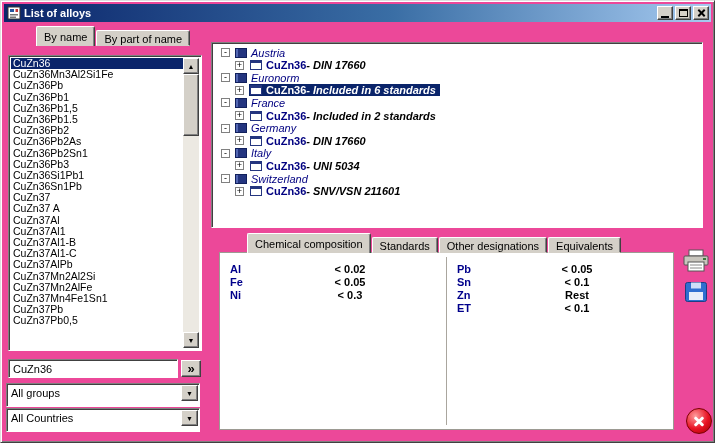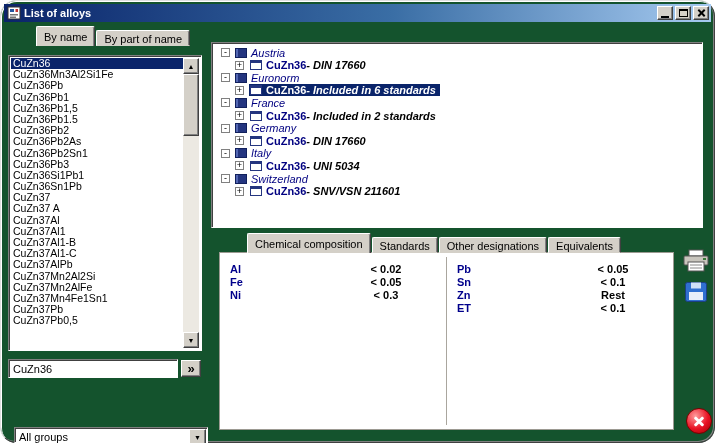--- a/index.html
+++ b/index.html
@@ -1,23 +1,23 @@
 <!DOCTYPE html>
 <html><head>
 <meta charset="utf-8">
 <style>
   * { margin:0; padding:0; box-sizing:border-box; }
   html,body { width:715px; height:443px; overflow:hidden; }
   body { font-family:"Liberation Sans",sans-serif; font-size:11px; color:#000; }
 
   .window { position:absolute; left:0; top:0; width:715px; height:443px;
-    background:#14532d;
+    background:#ec4899;
     border-top:1px solid #dfdfdf; border-left:1px solid #dfdfdf;
     border-right:1px solid #404040; border-bottom:1px solid #404040;
-    box-shadow: inset 1px 1px 0 #ffffff, inset -1px -1px 0 #808080; border-radius: 16px; }
+    box-shadow: inset 1px 1px 0 #ffffff, inset -1px -1px 0 #808080; }
 
   .raised { background:#d4d0c8; border:1px solid; border-color:#ffffff #404040 #404040 #ffffff;
     box-shadow: inset -1px -1px 0 #808080; }
   .sunken { border:1px solid; border-color:#808080 #ffffff #ffffff #808080;
     box-shadow: inset 1px 1px 0 #404040; }
 
   
   .titlebar { position:absolute; left:3px; top:3px; width:707px; height:18px;
     background:linear-gradient(90deg,#0a246a 0%,#3a6ea5 55%,#a6caf0 100%);
     display:flex; align-items:center; padding:0 2px; }
@@ -55,21 +55,21 @@
     display:flex; align-items:center; justify-content:center; color:#000; cursor:default; }
   .sb-btn.up { top:0; } .sb-btn.down { bottom:0; }
   .sb-thumb { position:absolute; left:0; top:16px; width:16px; height:62px; }
 
   
   .field { position:absolute; left:7px; top:358px; width:170px; height:19px; background:#fff;
     font-family:"Liberation Sans",sans-serif; font-size:11px; padding:1px 4px; outline:none; }
   .go-btn { position:absolute; left:180px; top:359px; width:20px; height:17px;
     font-weight:bold; font-size:13px; line-height:12px; text-align:center; cursor:default;
     font-family:"Liberation Sans",sans-serif; }
-  .combo { position:absolute; left:13px; width:194px; height:16px; background:#fff; cursor:default;margin-top:44px; }
+  .combo { position:absolute; left:5px; width:194px; height:24px; background:#fff; cursor:default; }
   #groups-combo { top:382px; } #countries-combo { top:407px; }
   .combo-text { position:absolute; left:4px; top:3px; white-space:nowrap; }
   .combo-btn { position:absolute; right:1px; top:1px; width:17px; height:16px; font-size:7px;
     display:flex; align-items:center; justify-content:center; }
 
   
   .treepanel { position:absolute; left:210px; top:41px; width:492px; height:186px; background:#fff; }
   #tree-rows { position:absolute; left:2px; top:2px; right:2px; bottom:2px; overflow:hidden; }
   .trow { position:absolute; left:0; width:100%; height:13px; display:flex; align-items:center; cursor:default; }
   .trow.country { padding-left:7px; }
@@ -86,21 +86,21 @@
   .alabel .std { color:#000;font-style:italic; }
   .alabel.hl { background:#0a246a; }
   .alabel.hl .nm, .alabel.hl .std { color:#fff; }
 
   
   .comp { position:absolute; left:218px; top:251px; width:455px; height:178px;
     background:#fff; border:1px solid #9c9a92; }
   .comp-col { position:absolute; top:10px; bottom:6px; width:226px; }
   #comp-col-0 { left:0; } #comp-col-1 { left:227px; }
   .comp-divider { position:absolute; left:226px; top:4px; bottom:4px; width:1px; background:#aaa69e; }
-  .comp-row { display:flex; height:13px; line-height:13px; font-weight:bold; padding:0 0 0 10px;justify-content:space-between; }
+  .comp-row { display:flex; height:13px; line-height:13px; font-weight:bold; padding:0 0 0 10px; }
   .elem { width:60px; color:#00008b; }
   .val { width:120px; text-align:center; color:#000; }
 
   
   .side-btn { position:absolute; background:transparent; border:none; cursor:default; }
   #print-btn { left:680px; top:248px; width:30px; height:26px; }
   #book-btn { left:683px; top:280px; width:24px; height:22px; }
   #exit-btn { left:685px; top:407px; width:26px; height:26px; border-radius:50%;
     background:radial-gradient(circle at 35% 30%, #ff9d9d 0%, #e81123 55%, #9c0000 100%);
     border:1px solid #7a0000; display:flex; align-items:center; justify-content:center; }

